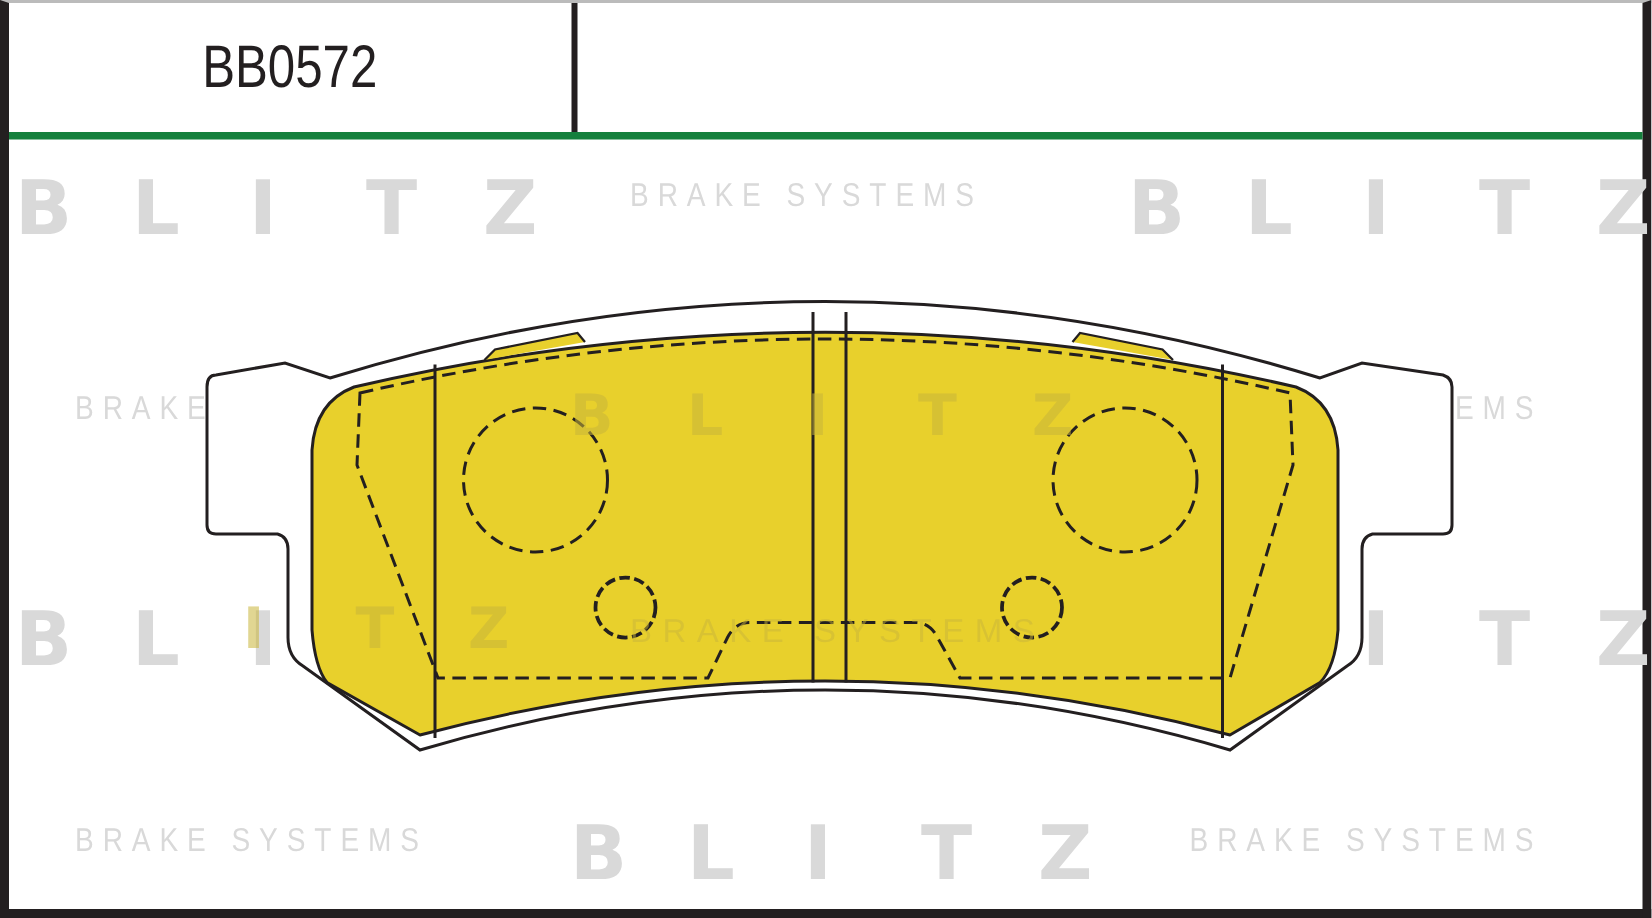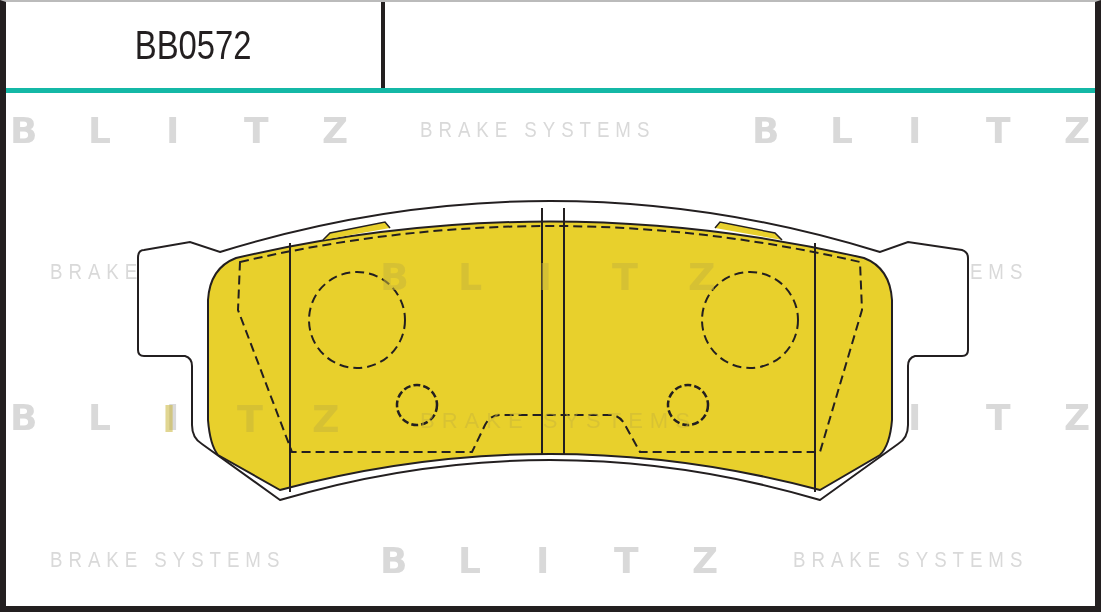--- a/index.html
+++ b/index.html
@@ -1,23 +1,23 @@
 <!DOCTYPE html>
 <html><head>
   <meta charset="utf-8">
   <style>
     html, body { margin:0; padding:0; background:#ffffff; }
     body { width:1101px; height:612px; position:relative; overflow:hidden; font-family:"Liberation Sans", sans-serif; }
     .frame { position:absolute; left:0; top:0; width:1101px; height:612px; box-sizing:border-box; border:6px solid #231f20; border-top:2px solid #bbbbbb; background:#fff; }
-    .header { position:absolute; left:6px; top:2px; width:1089px; height:86px; border-bottom:5px solid #14b8a6; box-sizing:content-box; }
+    .header { position:absolute; left:6px; top:2px; width:1089px; height:86px; border-bottom:5px solid #15803d; box-sizing:content-box; }
     .cell-code { position:absolute; left:0; top:0; width:375px; height:86px; border-right:4px solid #231f20; display:flex; align-items:center; justify-content:center; }
     .cell-dims { position:absolute; left:379px; top:0; right:0; height:86px; display:flex; align-items:center; justify-content:center; }
     .hdr-text { font-family:"Liberation Sans Narrow","Liberation Sans", sans-serif; font-size:40px; color:#231f20; transform:scaleX(0.82); letter-spacing:0px; }
     .wm { position:absolute; color:#d9d9d9; white-space:nowrap; font-family:"DejaVu Sans", sans-serif; }
-    .wm-blitz { font-size:36px; font-weight:bold; letter-spacing:0; }
+    .wm-blitz { font-size:50px; font-weight:bold; letter-spacing:0; }
     .wm-blitz span { display:inline-block; width:78px; text-align:left; }
     .wm-bs { font-size:22px; letter-spacing:7px; font-family:"Liberation Sans", sans-serif; transform:scaleX(0.85); transform-origin:left center; }
     svg.pad { position:absolute; left:0; top:0; }
   </style>
 </head>
 <body>
 
 <div class="frame"></div>
 
 <div class="header">

